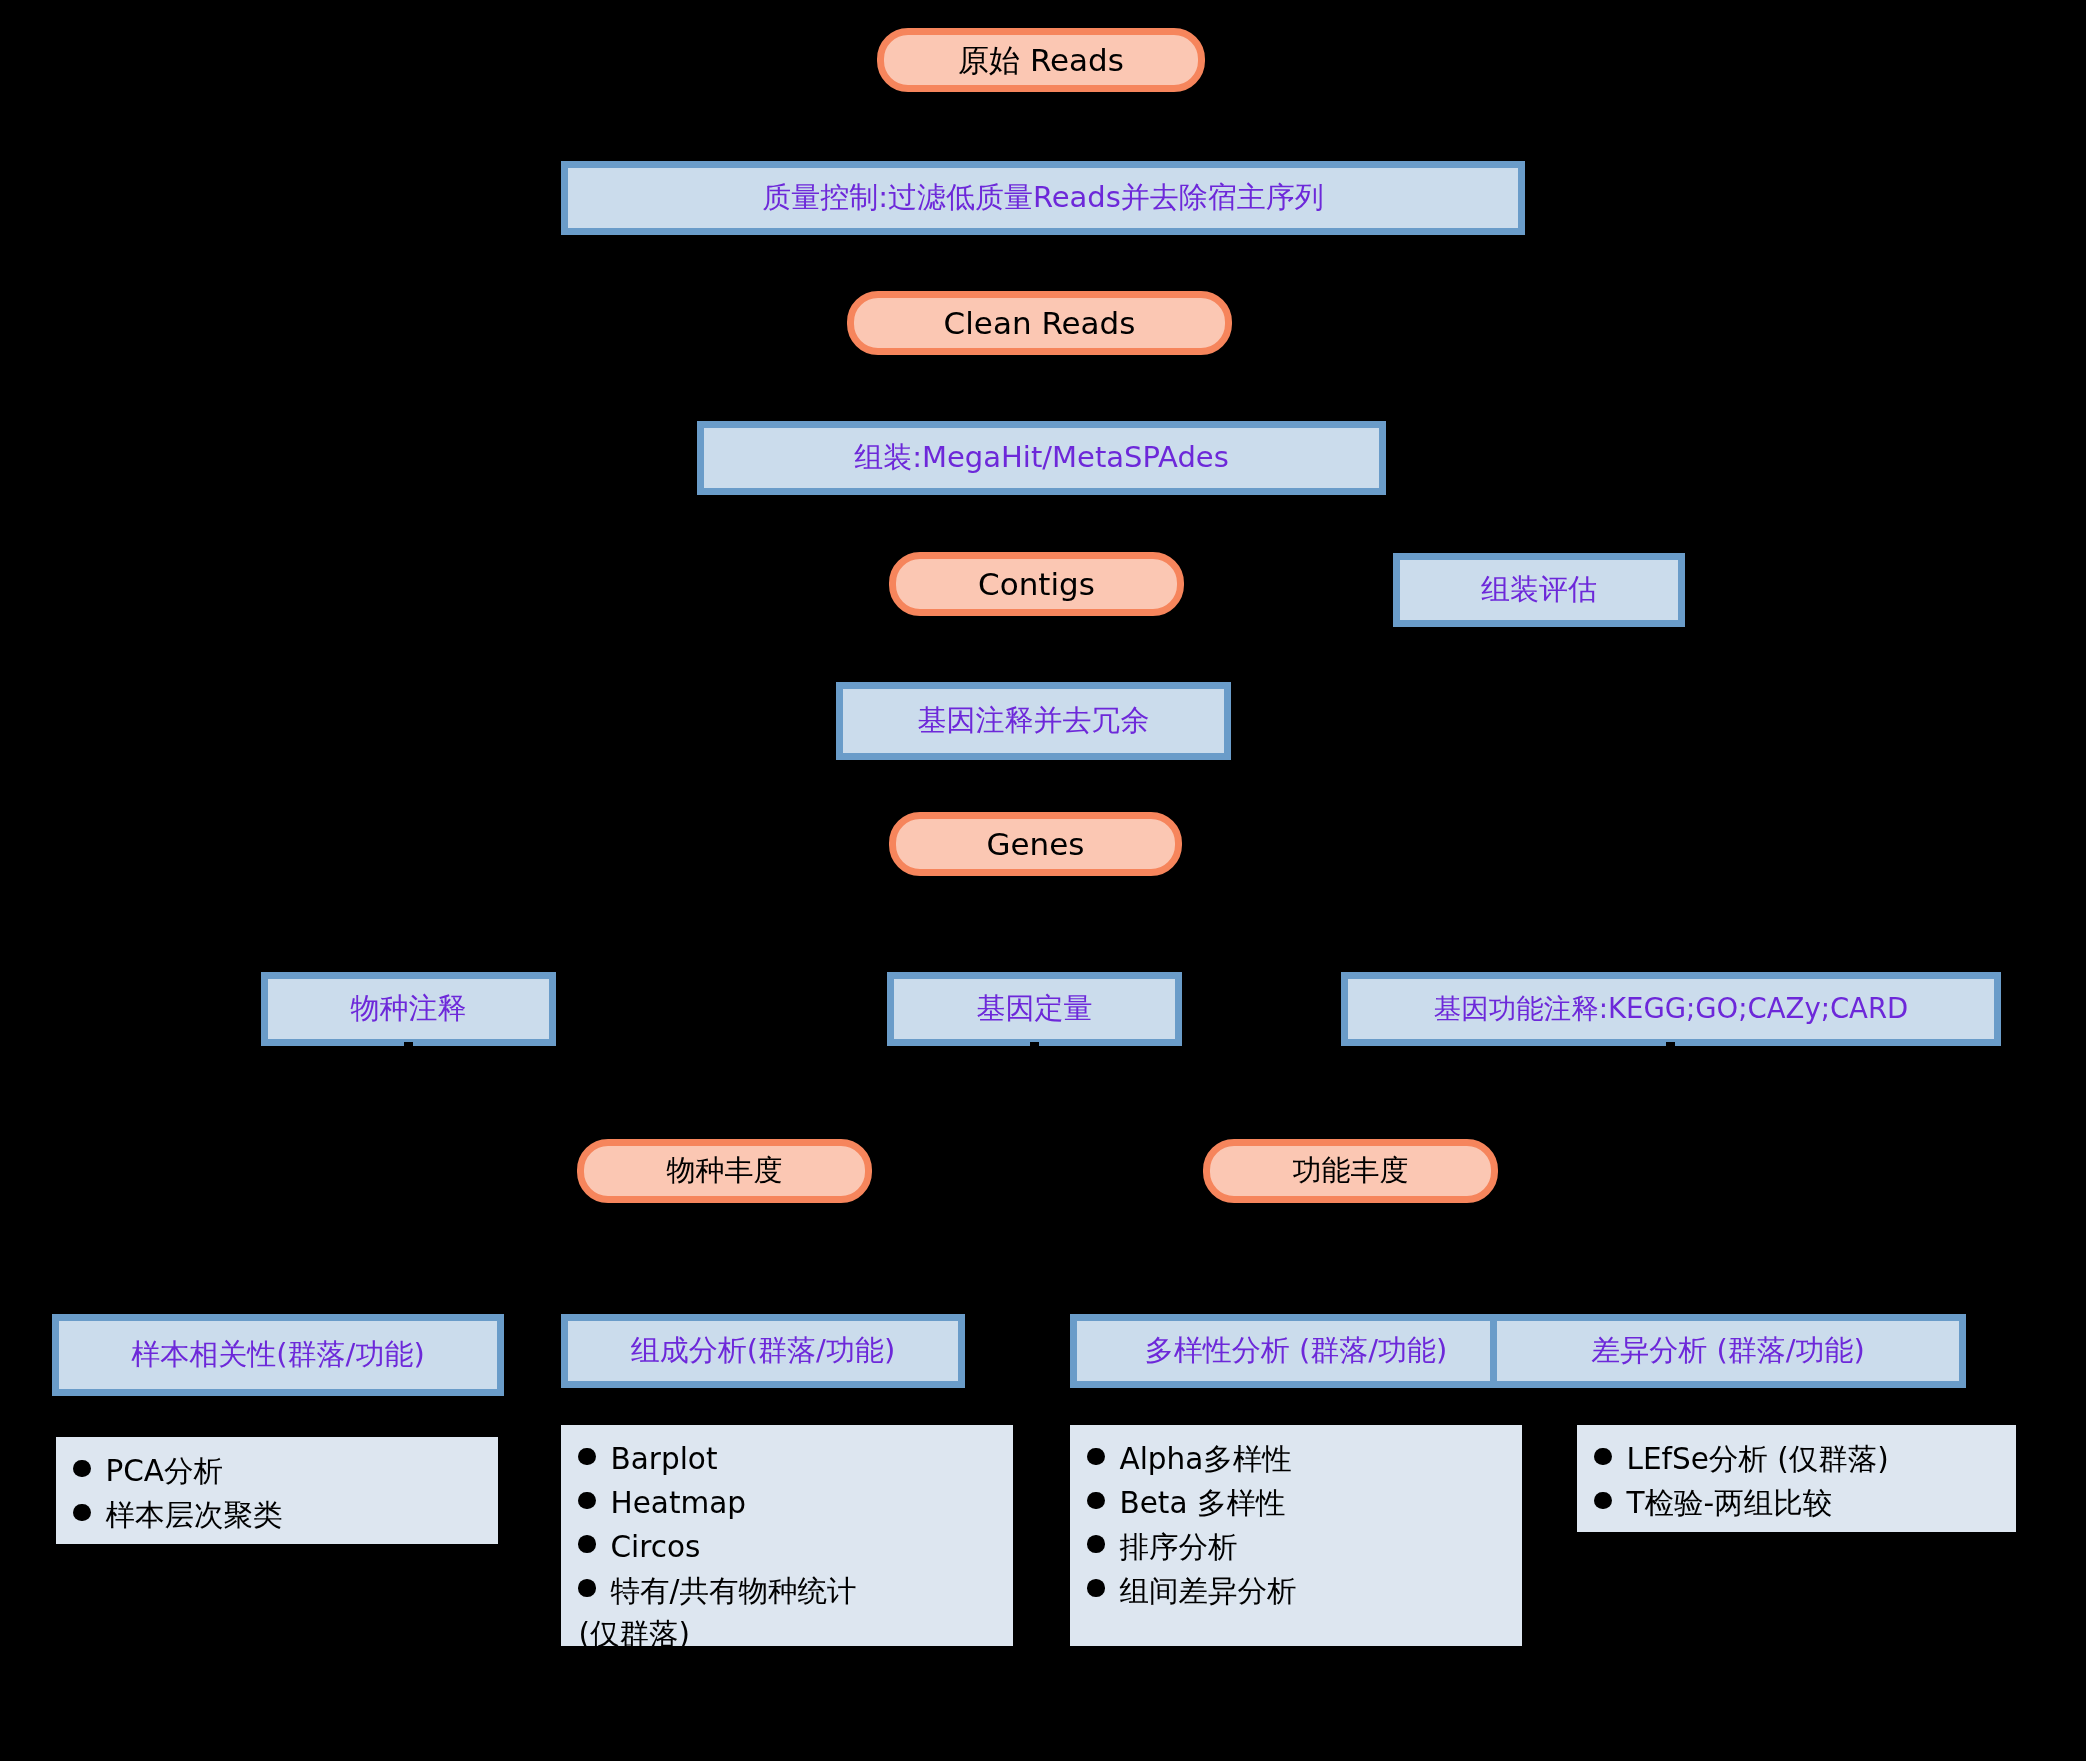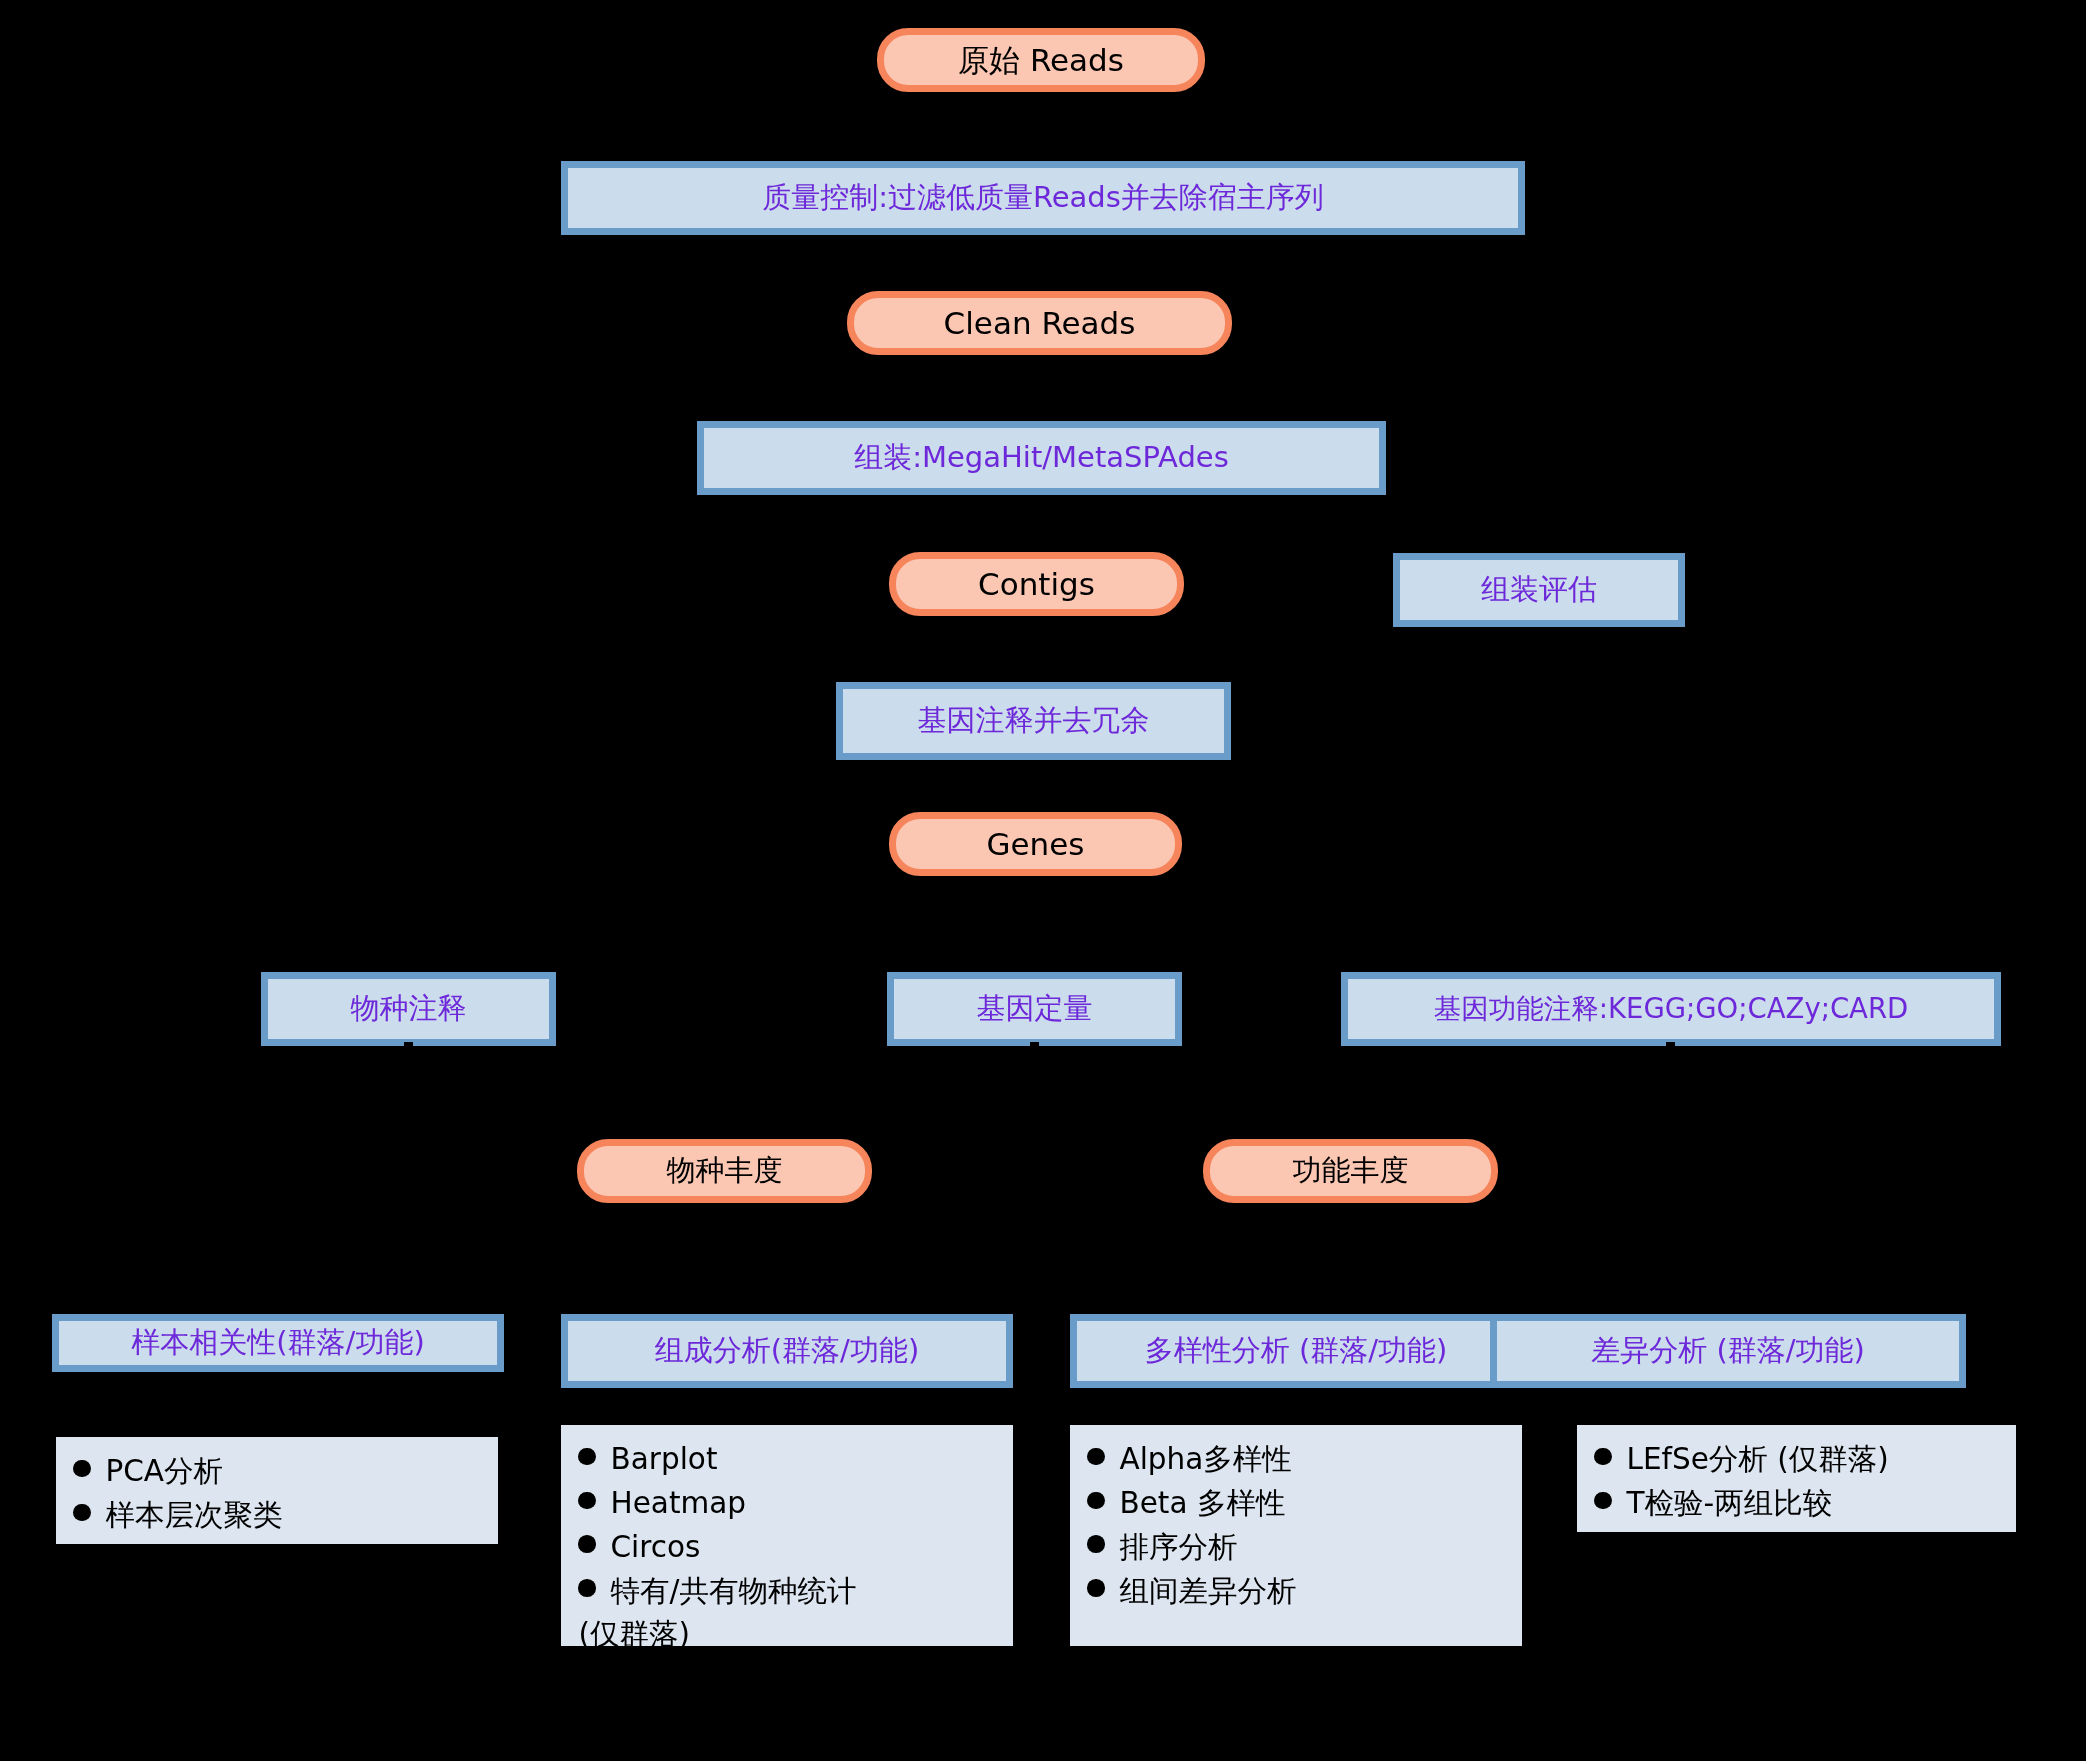--- a/index.html
+++ b/index.html
@@ -172,27 +172,27 @@
   <div class="stub" style="left:1666px; top:1042px;"></div>
 
   <div class="pill t-md" style="left:577px; top:1139px; width:295px; height:64px;">
     <span>物种丰度</span>
   </div>
 
   <div class="pill t-md" style="left:1203px; top:1139px; width:295px; height:64px;">
     <span>功能丰度</span>
   </div>
 
-  <div class="pbox" style="left:52px; top:1314px; width:452px; height:58px;">
+  <div class="pbox" style="left:52px; top:1314px; width:452px; height:82px;">
     <div class="pbox-in t-md">
       <span>样本相关性(群落/功能)</span>
     </div>
   </div>
 
-  <div class="pbox" style="left:561px; top:1314px; width:452px; height:74px;">
+  <div class="pbox" style="left:561px; top:1314px; width:404px; height:74px;">
     <div class="pbox-in t-md">
       <span>组成分析(群落/功能)</span>
     </div>
   </div>
 
   <div class="pbox" style="left:1070px; top:1314px; width:452px; height:74px;">
     <div class="pbox-in t-md">
       <span>多样性分析 (群落/功能)</span>
     </div>
   </div>

